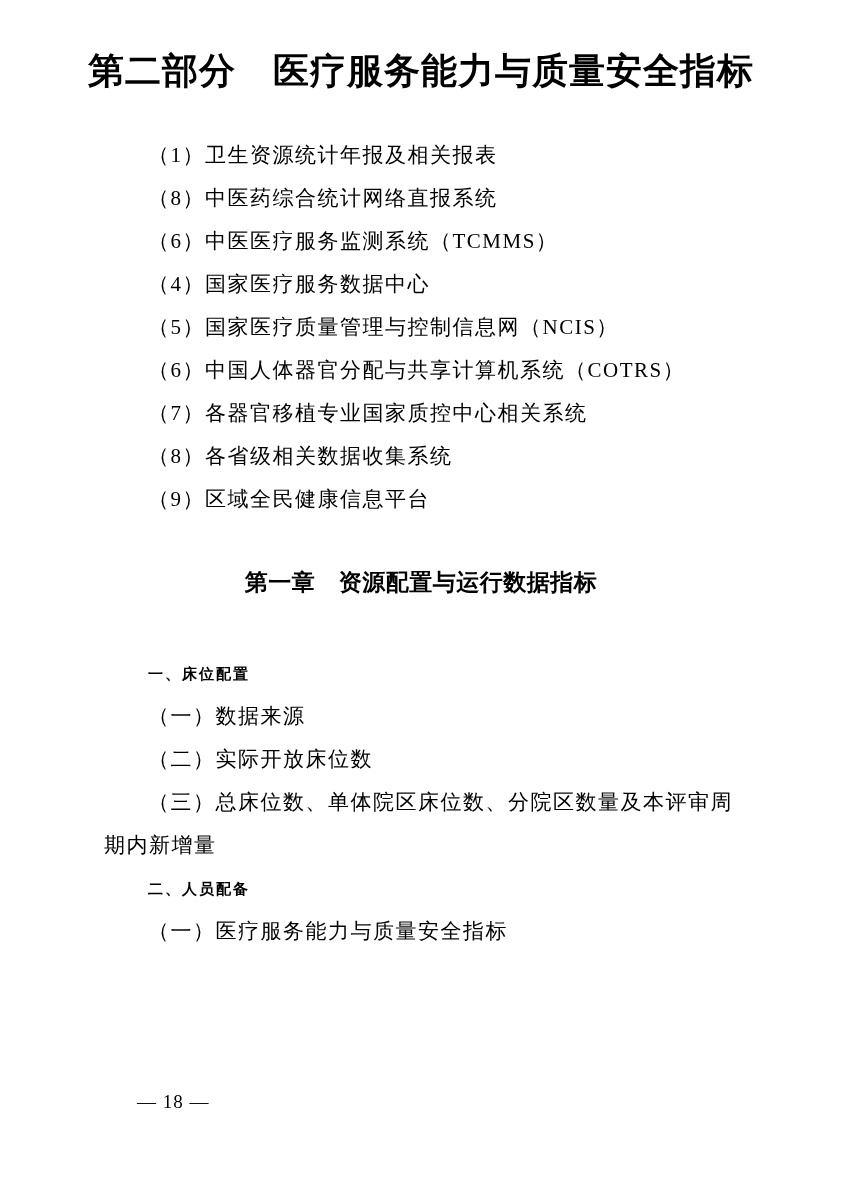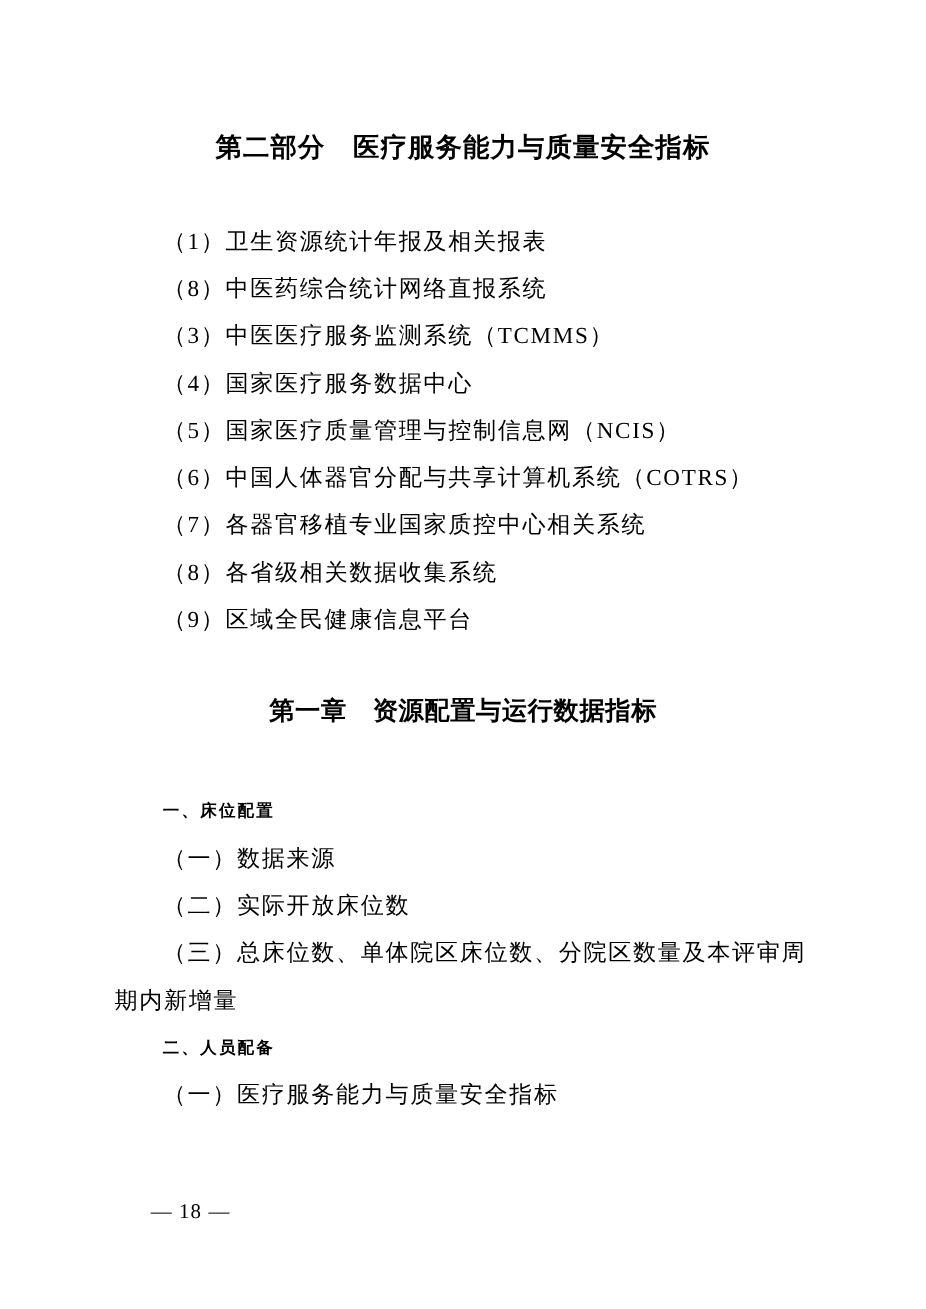--- a/index.html
+++ b/index.html
@@ -11,24 +11,24 @@
     color: #000000;
   }
   .page {
     position: relative;
     width: 842px;
     height: 1190px;
     background: #ffffff;
     overflow: hidden;
   }
   .part-title {
-    padding-top: 117px;
+    padding-top: 53px;
     font-family: "Liberation Sans", "DejaVu Sans", sans-serif;
     font-weight: bold;
-    font-size: 24px;
+    font-size: 36px;
     line-height: 35px;
     letter-spacing: 1px;
     text-align: center;
     white-space: pre;
   }
   .body-block {
     margin: 46px 104px 0 104px;
     font-size: 21px;
     line-height: 43px;
     letter-spacing: 1.5px;
@@ -76,21 +76,21 @@
 </head>
 <body>
 
 <div class="page">
 
   <h1 class="part-title">第二部分　医疗服务能力与质量安全指标</h1>
 
   <div class="body-block">
     <p>（1）卫生资源统计年报及相关报表</p>
     <p>（8）中医药综合统计网络直报系统</p>
-    <p>（3）中医医疗服务监测系统（TCMMS）</p>
+    <p>（6）中医医疗服务监测系统（TCMMS）</p>
     <p>（4）国家医疗服务数据中心</p>
     <p>（5）国家医疗质量管理与控制信息网（NCIS）</p>
     <p>（6）中国人体器官分配与共享计算机系统（COTRS）</p>
     <p>（7）各器官移植专业国家质控中心相关系统</p>
     <p>（8）各省级相关数据收集系统</p>
     <p>（9）区域全民健康信息平台</p>
   </div>
 
   <h2 class="chapter-title">第一章　资源配置与运行数据指标</h2>
 

